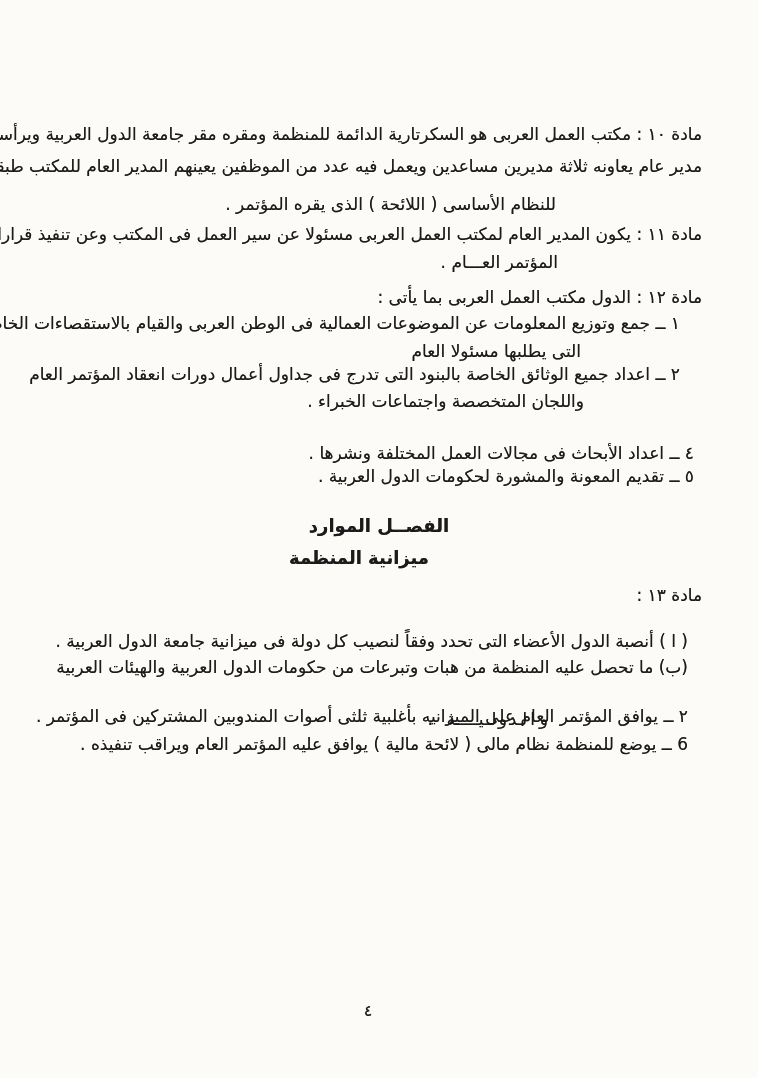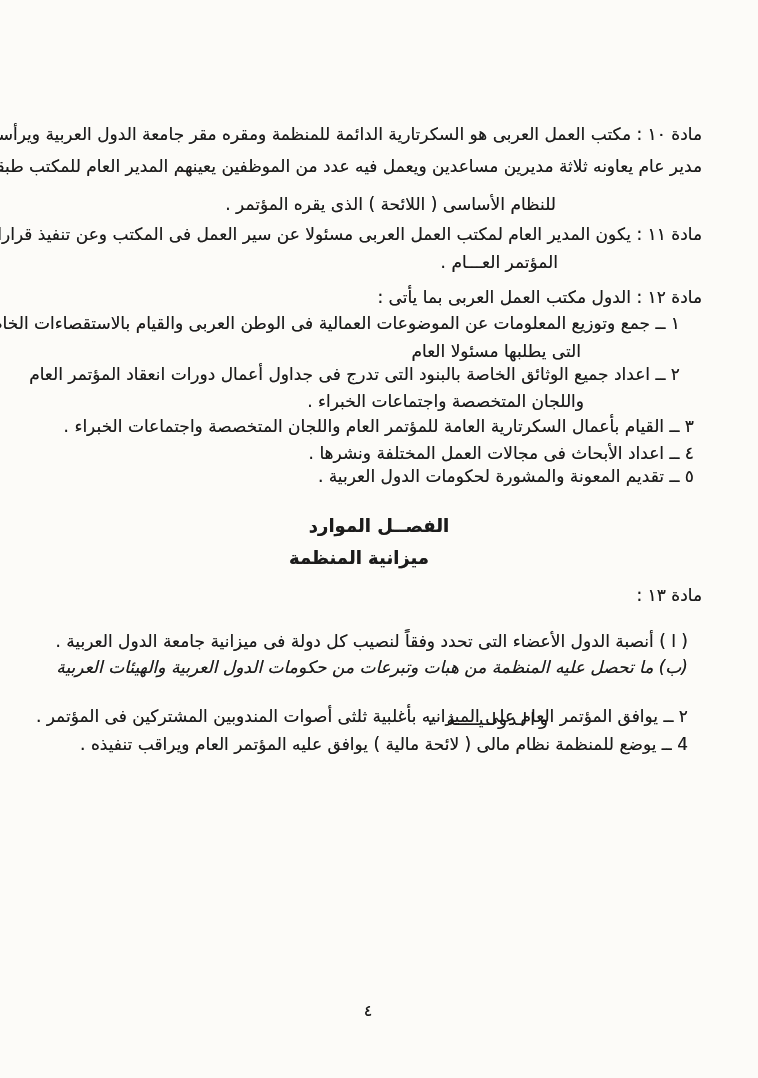--- a/index.html
+++ b/index.html
@@ -59,29 +59,28 @@
   <div class="ln" style="top:250px;right:200px;">المؤتمر العـــام .</div>
 
   <div class="ln" style="top:285px;right:56px;">
     <span class="lbl">مادة ١٢ :</span>
     <span>الدول مكتب العمل العربى بما يأتى :</span>
   </div>
   <div class="ln" style="top:311px;right:78px;">١ ــ جمع وتوزيع المعلومات عن الموضوعات العمالية فى الوطن العربى والقيام بالاستقصاءات الخاصة</div>
   <div class="ln" style="top:339px;right:177px;">التى يطلبها مسئولا العام</div>
   <div class="ln" style="top:362px;right:78px;">٢ ــ اعداد جميع الوثائق الخاصة بالبنود التى تدرج فى جداول أعمال دورات انعقاد المؤتمر العام</div>
   <div class="ln" style="top:389px;right:174px;">واللجان المتخصصة واجتماعات الخبراء .</div>
-  <div class="ln" style="top:414px;right:64px;">٣ ــ القيام بأعمال السكرتارية العامة للمؤتمر العام واللجان المتخصصة واجتماعات الخبراء .</div>
   <div class="ln" style="top:441px;right:64px;">٤ ــ اعداد الأبحاث فى مجالات العمل المختلفة ونشرها .</div>
   <div class="ln" style="top:464px;right:64px;">٥ ــ تقديم المعونة والمشورة لحكومات الدول العربية .</div>
 
   <div class="heading" style="top:514px;left:0;right:0;">الفصــل الموارد</div>
   <div class="heading" style="top:546px;left:0;right:40px;">ميزانية المنظمة</div>
 
   <div class="ln lbl" style="top:583px;right:56px;">مادة ١٣ :</div>
   <div class="ln" style="top:629px;right:70px;">( ا ) أنصبة الدول الأعضاء التى تحدد وفقاً لنصيب كل دولة فى ميزانية جامعة الدول العربية .</div>
-  <div class="ln" style="top:655px;right:70px;font-style:italic;">(ب) ما تحصل عليه المنظمة من هبات وتبرعات من حكومات الدول العربية والهيئات العربية</div>
+  <div class="ln" style="top:655px;right:70px;">(ب) ما تحصل عليه المنظمة من هبات وتبرعات من حكومات الدول العربية والهيئات العربية</div>
   <div class="ln" style="top:709px;right:210px;font-family:Liberation Mono, monospace;">والدوليــة .</div>
   <div class="ln" style="top:704px;right:70px;">٢ ــ يوافق المؤتمر العام على الميزانيه بأغلبية ثلثى أصوات المندوبين المشتركين فى المؤتمر .</div>
-  <div class="ln" style="top:732px;right:70px;">4 ــ يوضع للمنظمة نظام مالى ( لائحة مالية ) يوافق عليه المؤتمر العام ويراقب تنفيذه .</div>
+  <div class="ln" style="top:732px;right:70px;">6 ــ يوضع للمنظمة نظام مالى ( لائحة مالية ) يوافق عليه المؤتمر العام ويراقب تنفيذه .</div>
 
   <div class="pageno" style="top:1001px;left:0;right:22px;">٤</div>
 
 </div>
 
 </body></html>

